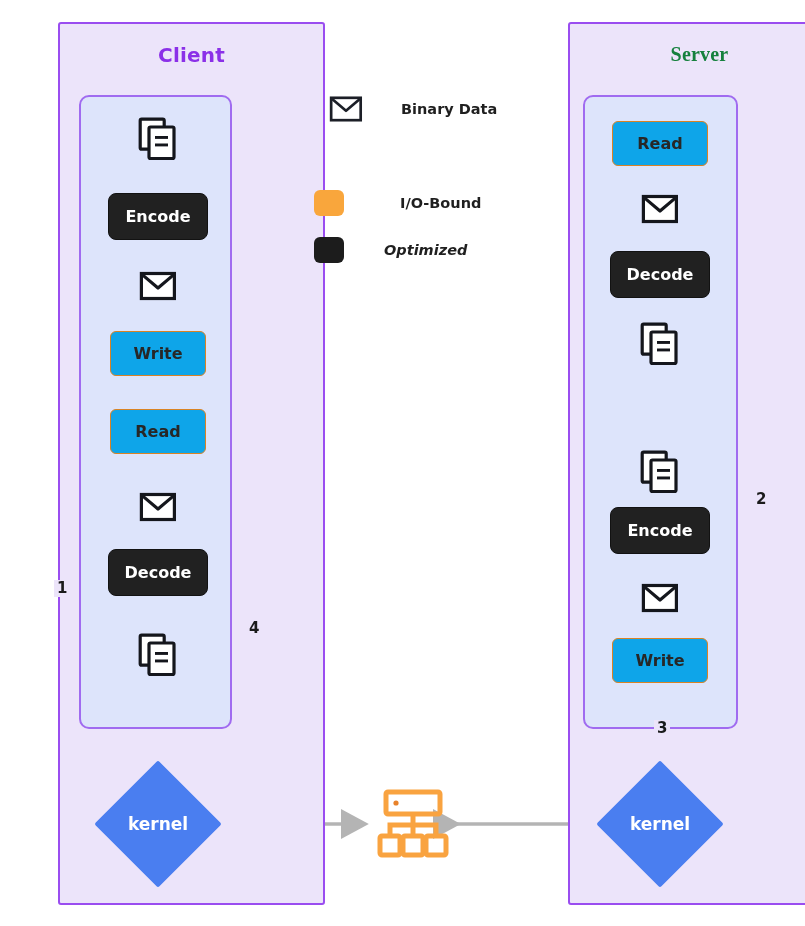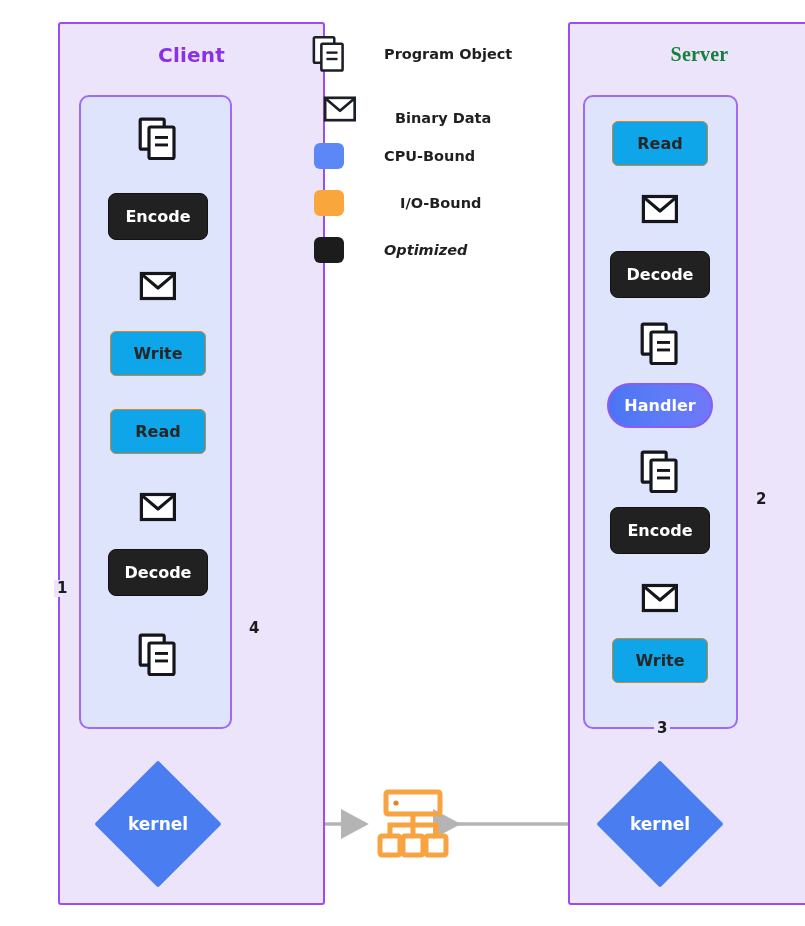--- a/index.html
+++ b/index.html
@@ -250,46 +250,31 @@
       <rect x="17" y="19" width="13" height="2.9" fill="#14161c"></rect>
       <rect x="17" y="26.5" width="13" height="2.9" fill="#14161c"></rect>
     </svg>
   </div>
 
   <div class="diamond-shape" style="left:113px; top:779px; width:90px; height:90px;"></div>
   <div class="diamond-label" style="left:113px; top:779px; width:90px; height:90px;">kernel</div>
 
   <div class="legend" style="left:312px; top:24px; width:210px; height:250px;">
 
-    <div class="legend-row" style="left:0px; top:11px;">
-      <span class="icon-box" style="position:relative; width:34px; height:38px;">
-        <svg width="34" height="38" viewBox="0 0 40 44">
-          <rect x="2.2" y="2.2" width="24" height="30" rx="1.5" fill="#ffffff" stroke="#1c1f27" stroke-width="3"></rect>
-          <rect x="11" y="10" width="25" height="31.5" rx="1.5" fill="#ffffff" stroke="#1c1f27" stroke-width="3"></rect>
-          <rect x="17" y="19" width="13" height="2.8" fill="#1c1f27"></rect>
-          <rect x="17" y="26.5" width="13" height="2.8" fill="#1c1f27"></rect>
-        </svg>
-      </span>
-      <span class="legend-label" style="margin-left:38px;">Program Object</span>
-    </div>
-
-    <div class="legend-row" style="left:11px; top:68px;align-items:flex-end;">
+
+    <div class="legend-row" style="left:17px; top:68px;">
       <span class="icon-box" style="position:relative; width:34px; height:34px;">
         <svg width="34" height="34" viewBox="0 0 38 38">
           <rect x="2.4" y="6.5" width="33" height="25" fill="#ffffff" stroke="#1c1f27" stroke-width="3"></rect>
           <path d="M3.2,7.6 L19,21 L34.8,7.6" fill="none" stroke="#1c1f27" stroke-width="3" stroke-linecap="round" stroke-linejoin="round"></path>
         </svg>
       </span>
       <span class="legend-label" style="margin-left:38px;">Binary Data</span>
     </div>
 
-    <div class="legend-row" style="left:2px; top:119px;">
-      <span class="swatch swatch-cpu"></span>
-      <span class="legend-label" style="margin-left:40px;">CPU-Bound</span>
-    </div>
 
     <div class="legend-row" style="left:2px; top:166px;">
       <span class="swatch swatch-io"></span>
       <span class="legend-label" style="margin-left:56px;">I/O-Bound</span>
     </div>
 
     <div class="legend-row" style="left:2px; top:213px;font-style:italic;">
       <span class="swatch swatch-opt"></span>
       <span class="legend-label" style="margin-left:40px;">Optimized</span>
     </div>
@@ -318,23 +303,20 @@
 
   <div class="icon-box" style="left:640px; top:322px; width:40px; height:44px;">
     <svg width="40" height="44" viewBox="0 0 40 44">
       <rect x="2.2" y="2.2" width="24" height="30" rx="1.5" fill="#ffffff" stroke="#14161c" stroke-width="3.2"></rect>
       <rect x="11" y="10" width="25" height="31.5" rx="1.5" fill="#ffffff" stroke="#14161c" stroke-width="3.2"></rect>
       <rect x="17" y="19" width="13" height="2.9" fill="#14161c"></rect>
       <rect x="17" y="26.5" width="13" height="2.9" fill="#14161c"></rect>
     </svg>
   </div>
 
-  <div class="node node-pill" style="left:607px; top:383px; width:106px; height:45px;">
-    <span>Handler</span>
-  </div>
 
   <div class="icon-box" style="left:640px; top:450px; width:40px; height:44px;">
     <svg width="40" height="44" viewBox="0 0 40 44">
       <rect x="2.2" y="2.2" width="24" height="30" rx="1.5" fill="#ffffff" stroke="#14161c" stroke-width="3.2"></rect>
       <rect x="11" y="10" width="25" height="31.5" rx="1.5" fill="#ffffff" stroke="#14161c" stroke-width="3.2"></rect>
       <rect x="17" y="19" width="13" height="2.9" fill="#14161c"></rect>
       <rect x="17" y="26.5" width="13" height="2.9" fill="#14161c"></rect>
     </svg>
   </div>
 

